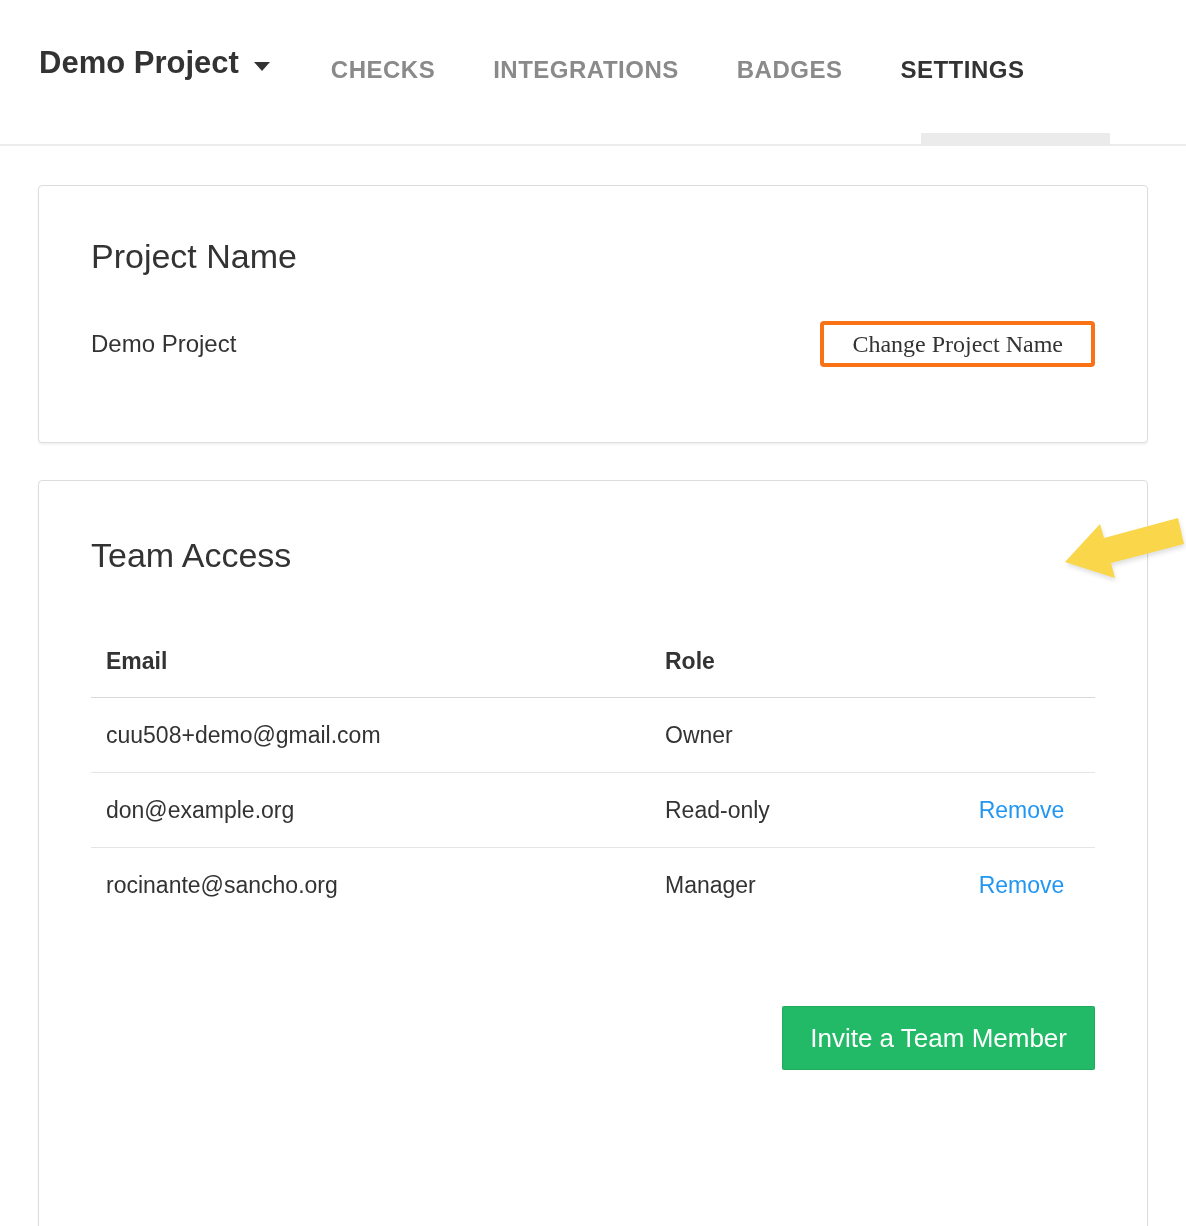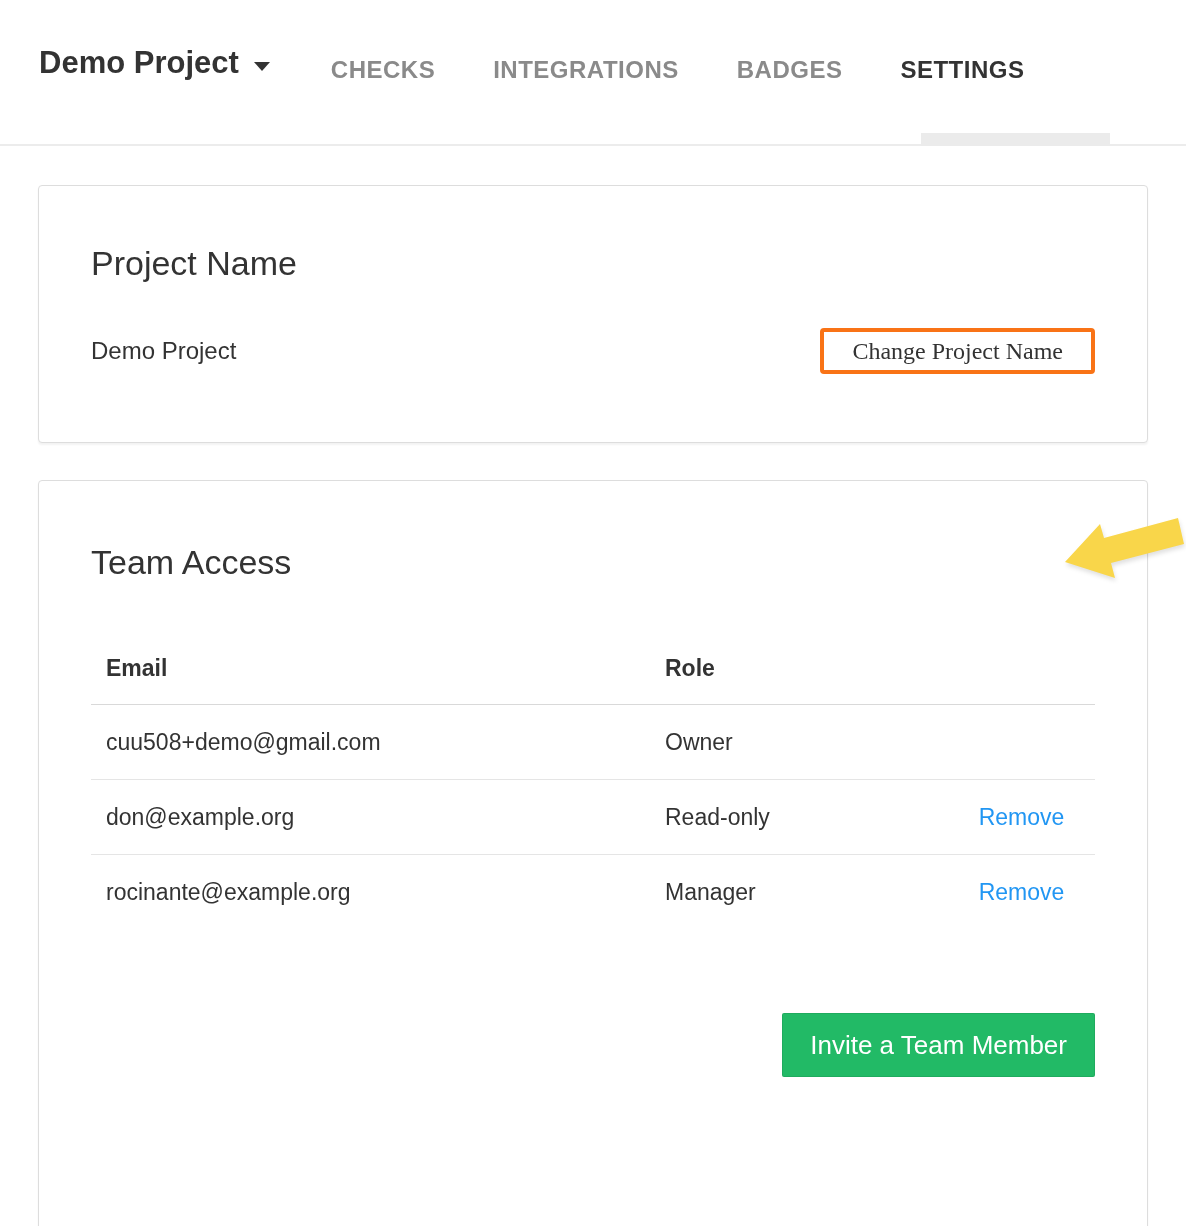--- a/index.html
+++ b/index.html
@@ -65,21 +65,21 @@
     background:#ebebeb;
   }
 
   
   .card{
     margin:0 38px;
     width:1110px;
     border:1px solid var(--border-gray);
     border-radius:4px;
     box-shadow:0 2px 2px rgba(0,0,0,0.05);
-    padding:11px 52px;
+    padding:4px 52px;
     background:#fff;
   }
   .card h1{
     margin:0;
     font-size:34px;
     font-weight:400;
     color:#333;
     line-height:41px;
   }
   #project-name-card{
@@ -211,21 +211,21 @@
     <td>cuu508+demo@gmail.com</td>
     <td>Owner</td>
     <td class="remove-cell"></td>
   </tr>
         <tr>
     <td>don@example.org</td>
     <td>Read-only</td>
     <td class="remove-cell"><a class="remove-link">Remove</a></td>
   </tr>
         <tr>
-    <td>rocinante@example.org</td>
+    <td>rocinante@sancho.org</td>
     <td>Manager</td>
     <td class="remove-cell"><a class="remove-link">Remove</a></td>
   </tr>
       </tbody>
   </table>
   <div class="invite-row">
     <button class="btn-success">Invite a Team Member</button>
   </div>
 </div>
 

